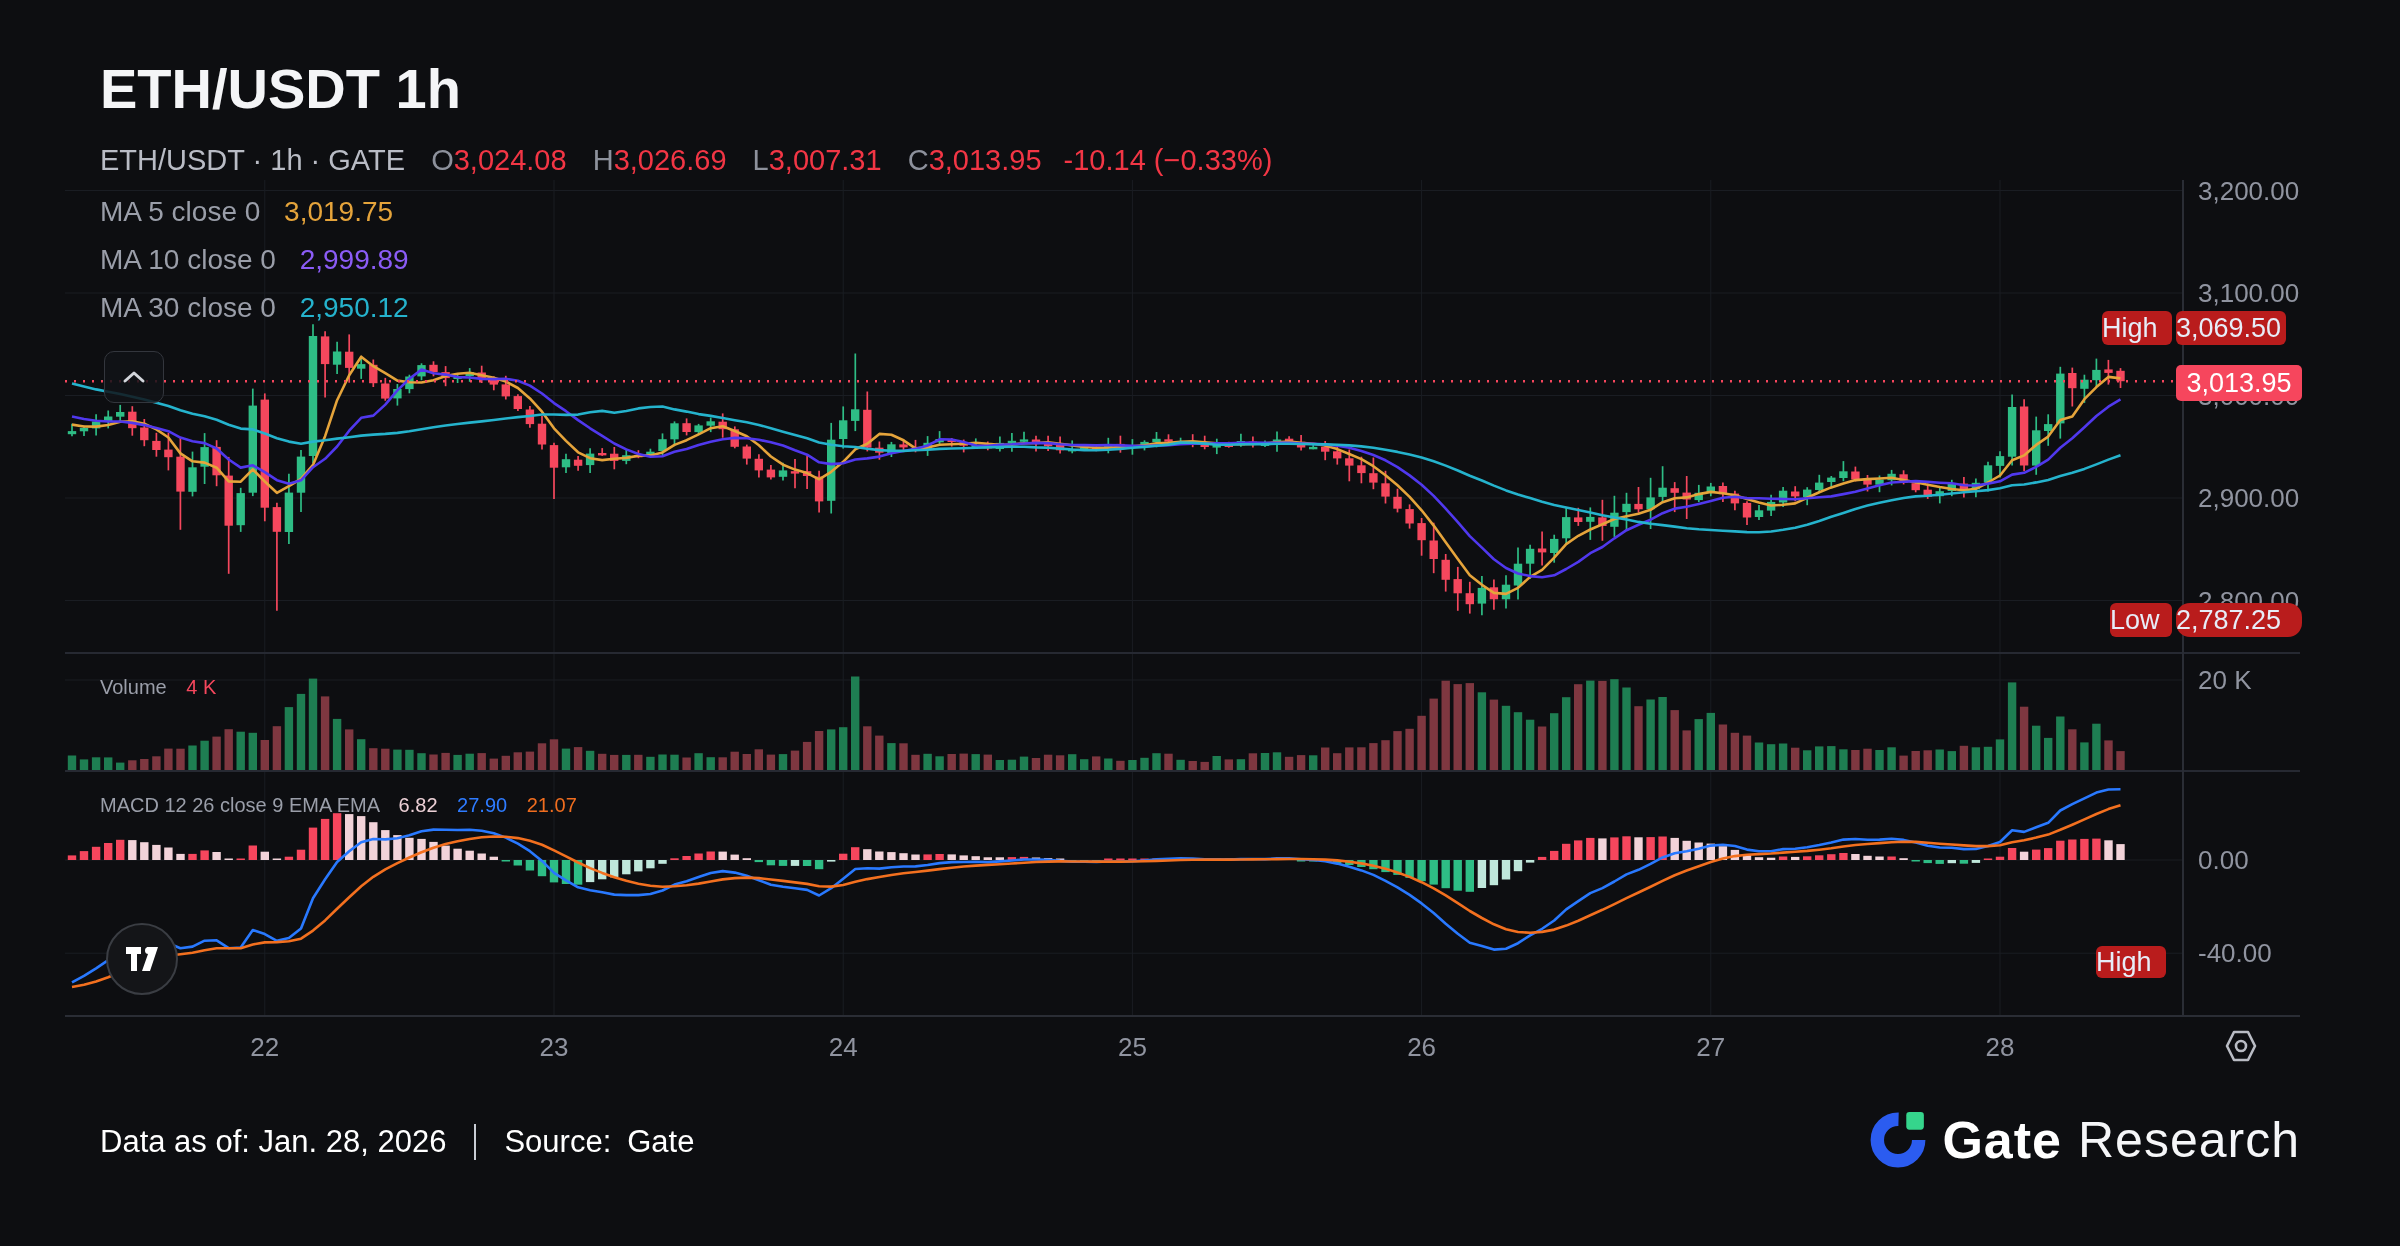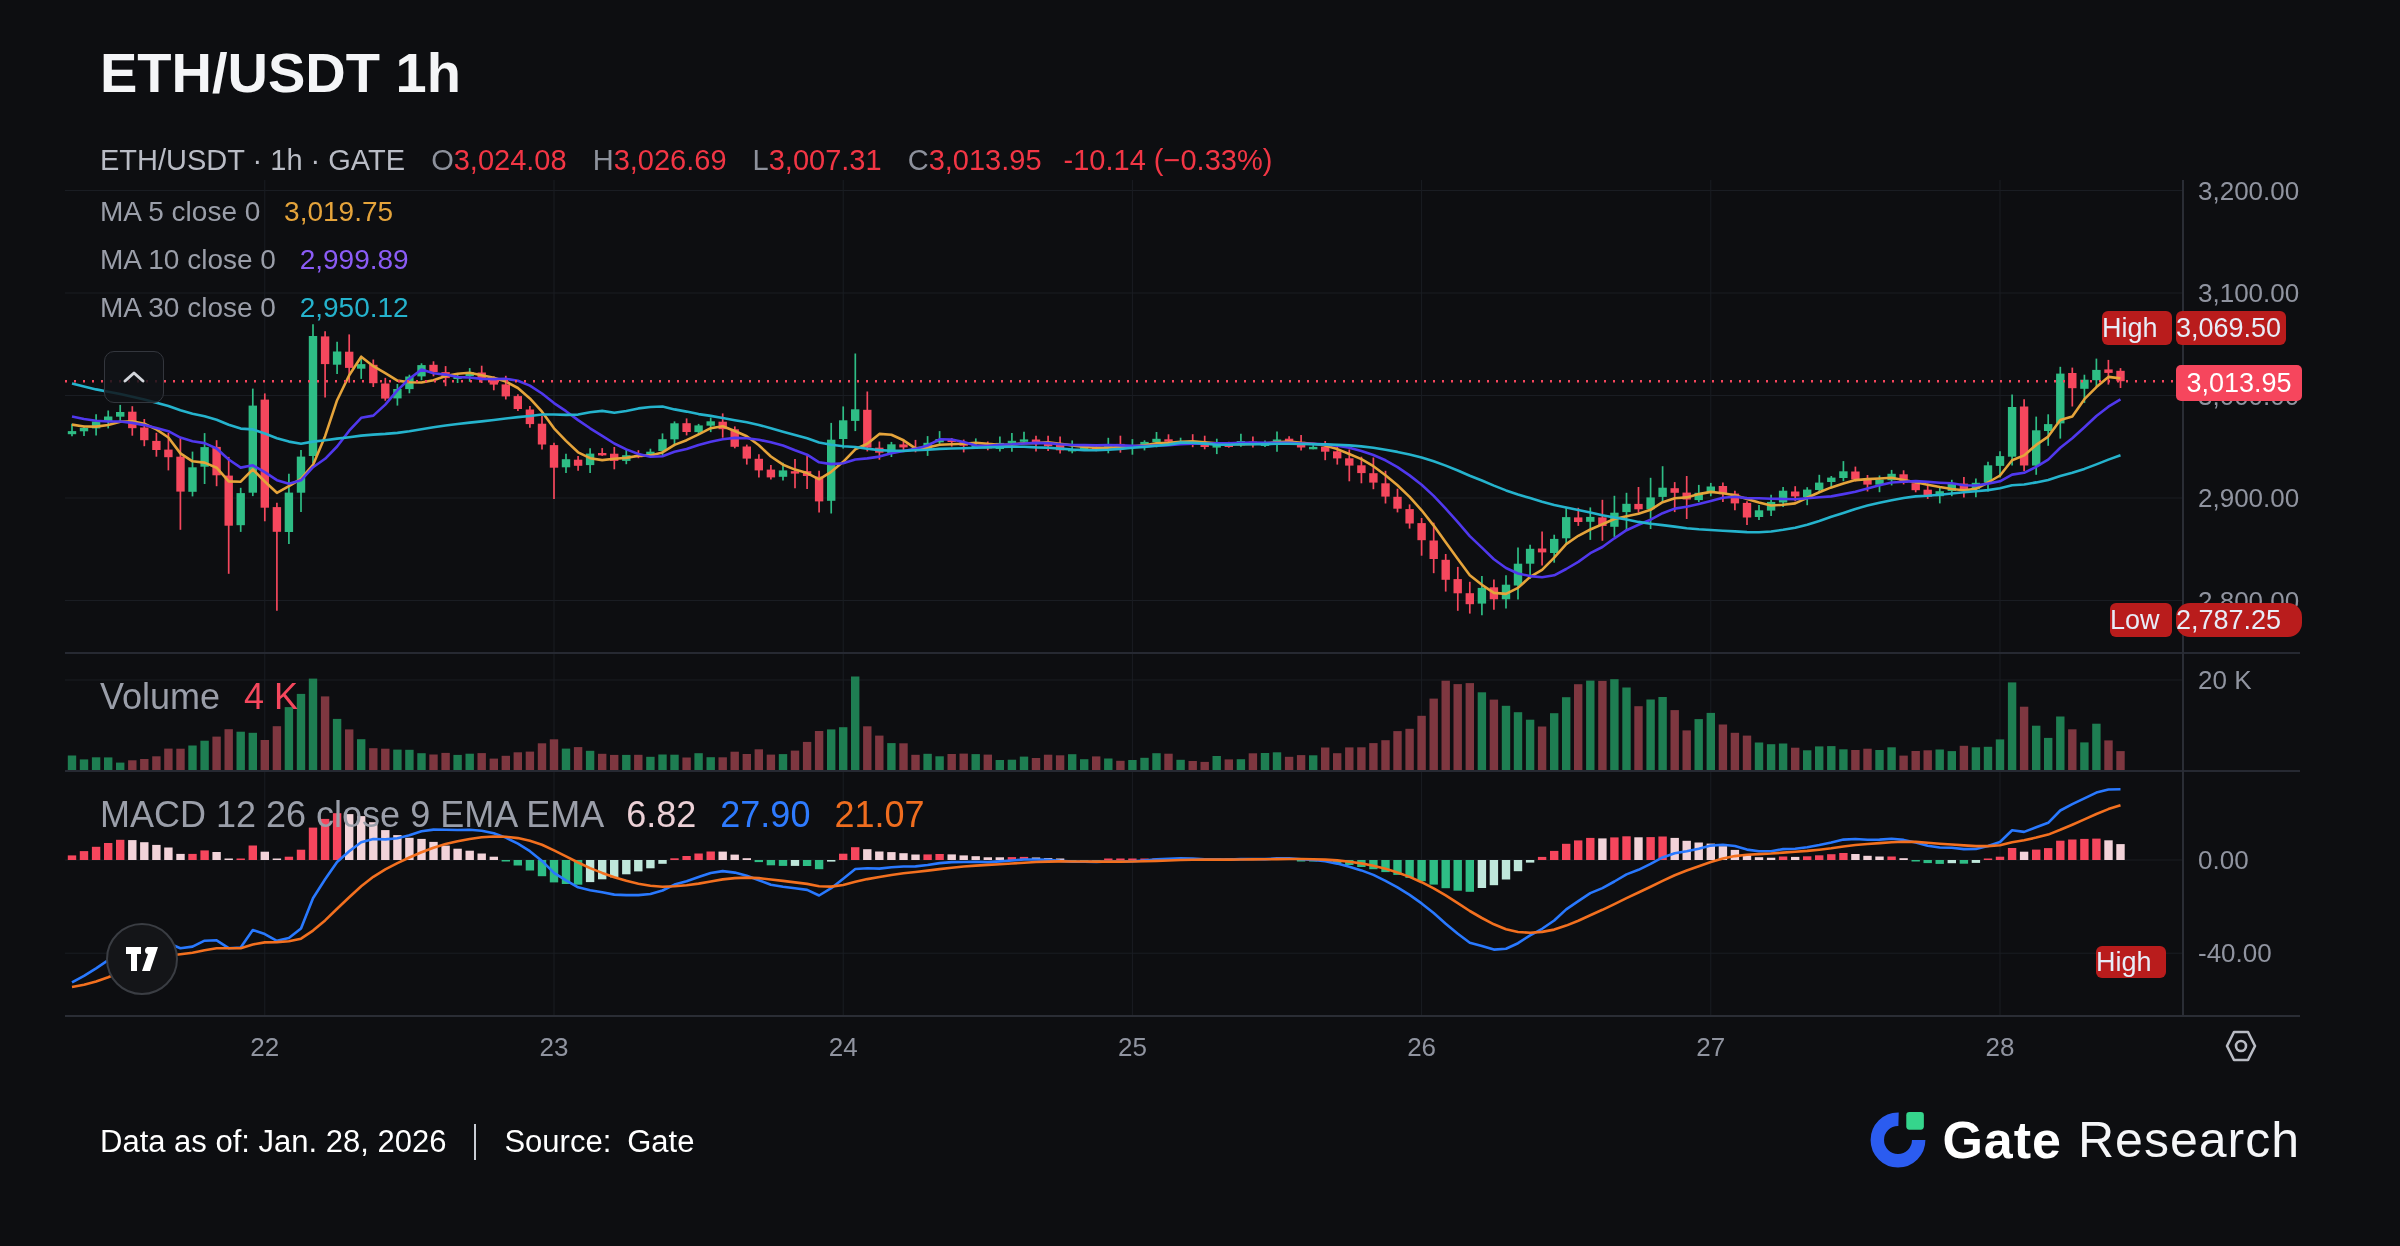--- a/index.html
+++ b/index.html
@@ -1,26 +1,26 @@
 <!DOCTYPE html>
 <html><head>
 <meta charset="utf-8">
 <style>
   html,body{margin:0;padding:0;background:#0d0e11;}
   .stage{position:relative;width:2400px;height:1246px;background:#0d0e11;overflow:hidden;
          font-family:"Liberation Sans",sans-serif;color:#e8eaee;}
   svg.chart{position:absolute;left:0;top:0;}
-  .page-title{position:absolute;left:100px;top:40px;font-size:56px;font-weight:700;color:#f4f5f7;letter-spacing:0;}
+  .page-title{position:absolute;left:100px;top:56px;font-size:56px;font-weight:700;color:#f4f5f7;letter-spacing:0;}
   .symline{position:absolute;left:100px;top:144px;font-size:29px;color:#b9bcc5;white-space:nowrap;}
   .symline .olab{color:#8d919c;margin-left:18px;}
   .symline .oval{color:#f23645;}
   .symline .chg{color:#f23645;margin-left:14px;}
   .ma-row{position:absolute;left:100px;font-size:28px;color:#9a9ea9;white-space:nowrap;}
   .ma-row .mval{margin-left:16px;font-weight:400;}
-  .pane-legend{position:absolute;left:100px;font-size:36px;color:#9a9ea9;white-space:nowrap;}
+  .pane-legend{position:absolute;left:100px;font-size:20px;color:#9a9ea9;white-space:nowrap;}
   .pane-legend .v{margin-left:14px;}
   .badge-chip{position:absolute;height:34px;border-radius:6px;background:#b91c1c;color:#e7edf8;
     font-size:27px;line-height:34px;text-align:left;}
   .price-badge{position:absolute;left:2176px;top:365px;width:126px;height:36px;border-radius:5px;
     background:#f6465d;color:#fff;font-size:27px;line-height:36px;text-align:center;font-weight:400;}
   .collapse-btn{position:absolute;left:104px;top:351px;width:58px;height:50px;border:1px solid #33363d;
     border-radius:10px;background:rgba(18,19,23,.85);display:flex;align-items:center;justify-content:center;}
   .tv-logo{position:absolute;left:106px;top:923px;width:68px;height:68px;border-radius:50%;
     background:#141518;border:2px solid #3a3d43;display:flex;align-items:center;justify-content:center;}
   .gear{position:absolute;left:2220px;top:1026px;width:42px;height:40px;}

